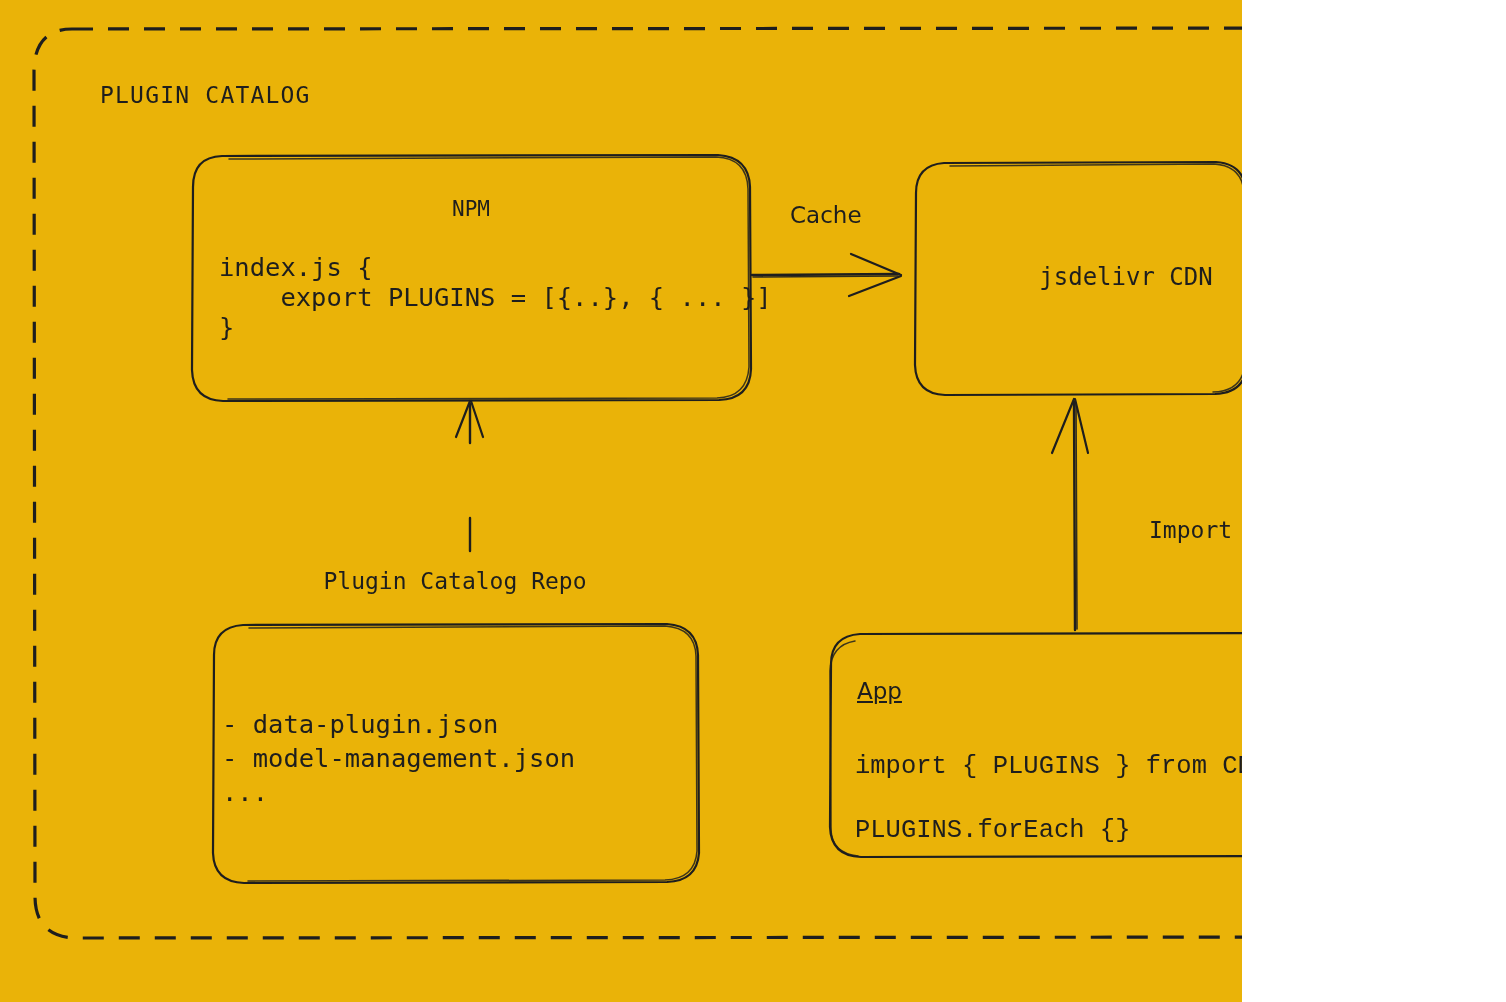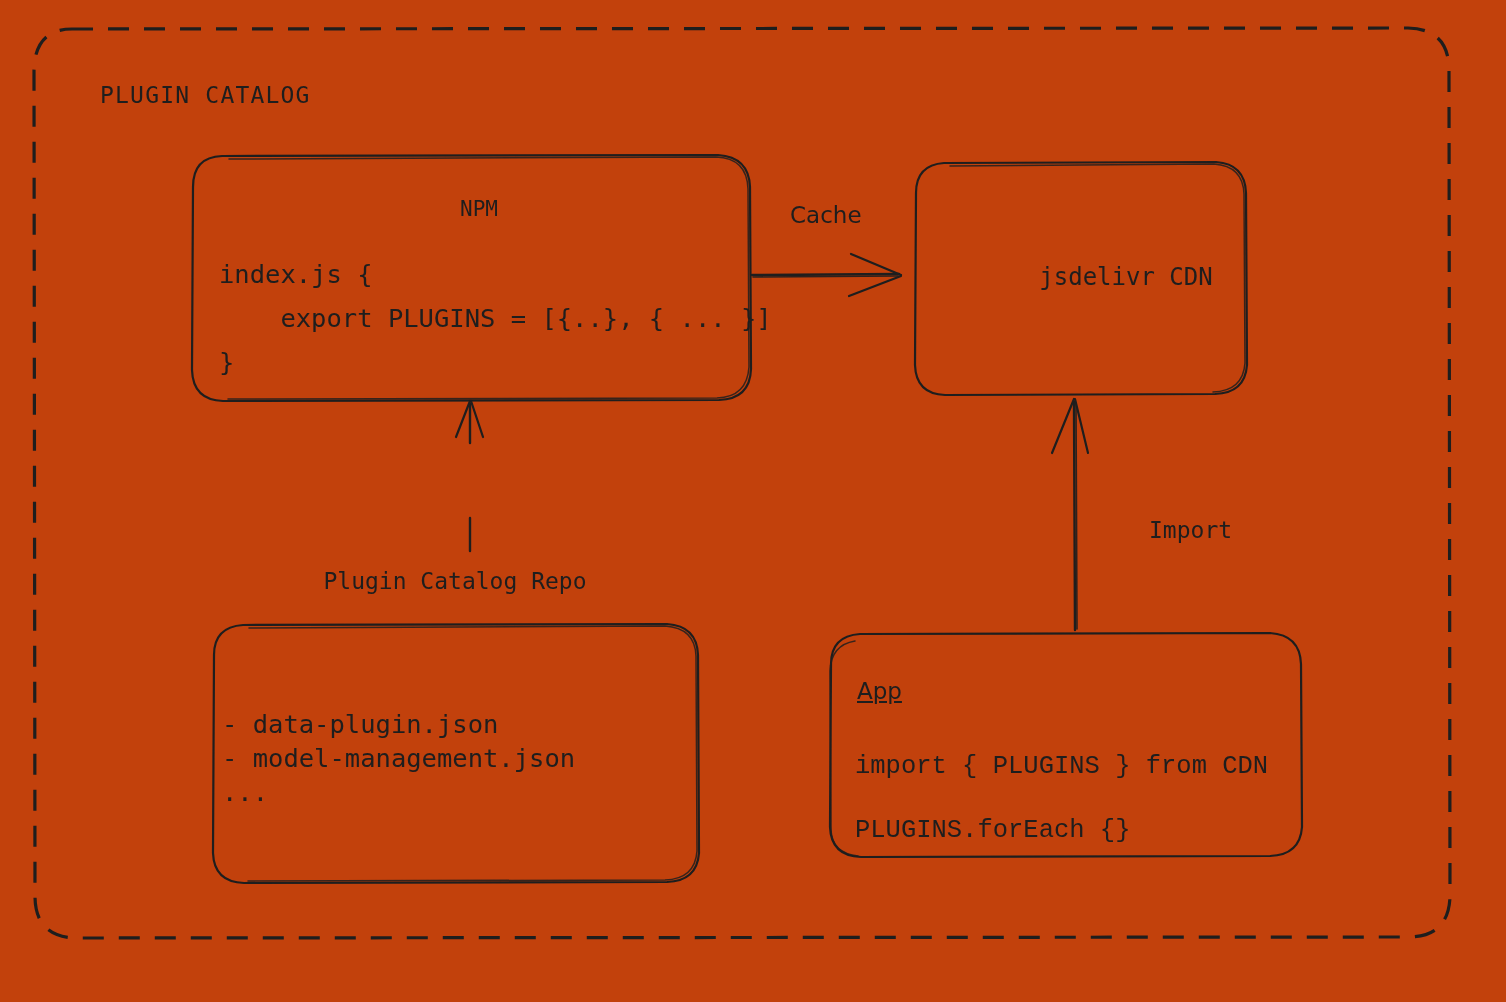--- a/index.html
+++ b/index.html
@@ -2,23 +2,23 @@
 <html><head>
 <meta charset="utf-8">
 <style>
   html, body {
     margin: 0;
     padding: 0;
     background: #ffffff;
   }
   #canvas {
     position: relative;
-    width: 1506px;
+    width: 1242px;
     height: 1002px;
-    background: #c2410c;
+    background: #eab308;
     overflow: hidden;
     font-family: "DejaVu Sans Mono", monospace;
   }
   svg.layer {
     position: absolute;
     top: 0;
     left: 0;
     width: 1506px;
     height: 1002px;
     overflow: visible;
@@ -66,27 +66,26 @@
     font-size: 23px;
     letter-spacing: 1.2px;
   }
 
   #npm-title {
     left: 192px;
     top: 197px;
     width: 558px;
     text-align: center;
     font-size: 21px;
-    margin-left: 8px;
   }
   #npm-code {
     left: 219px;
     top: 252px;
     font-size: 25.5px;
-    line-height: 44px;
+    line-height: 30px;
   }
 
   #cdn-title {
     left: 961px;
     top: 263px;
     width: 330px;
     text-align: center;
     font-size: 24px;
   }
 

